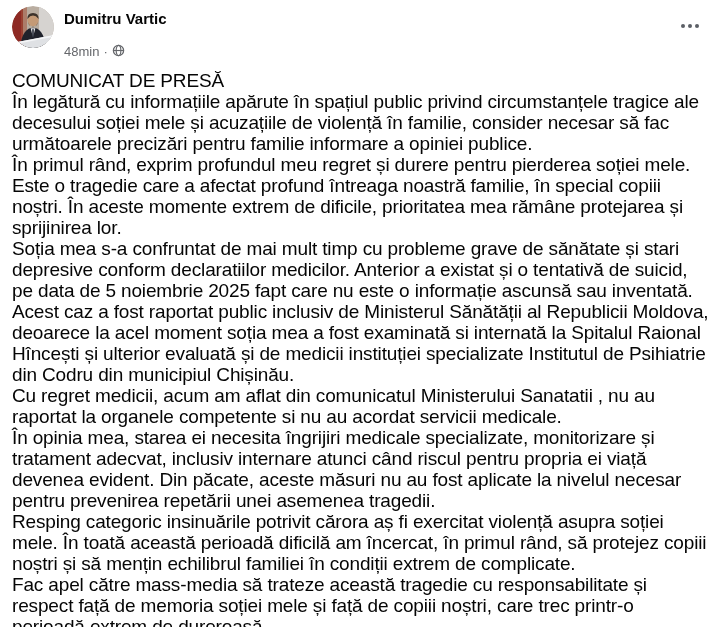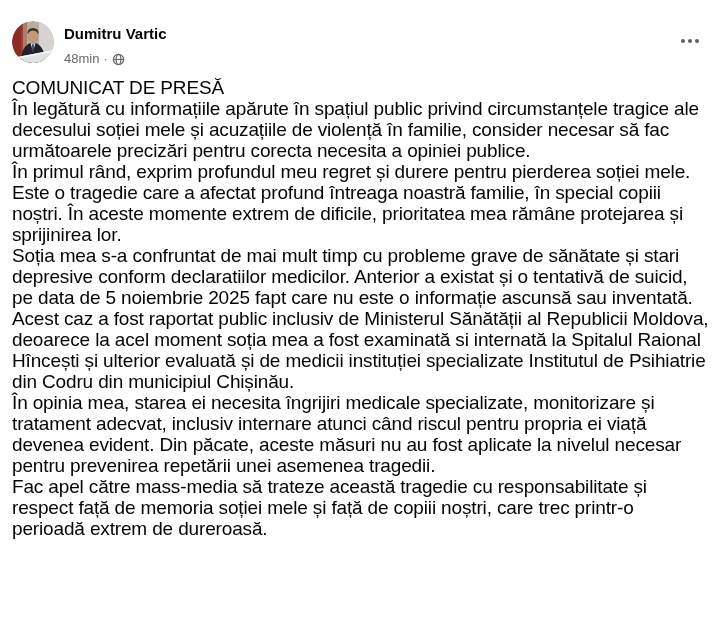--- a/index.html
+++ b/index.html
@@ -9,43 +9,43 @@
     font-family:"Liberation Sans", sans-serif;
     color:#050505;
     overflow:hidden;
   }
   .post { width:721px; height:627px; background:#ffffff; overflow:hidden; }
 
   
   .post-header {
     display:flex;
     align-items:flex-start;
-    padding:21px 16px 0 12px;
+    padding:6px 16px 0 12px;
   }
   .avatar {
     width:42px; height:42px;
     border-radius:50%;
     overflow:hidden;
     flex:0 0 42px;
     cursor:pointer;
   }
   .avatar svg { display:block; width:42px; height:42px; }
   .header-info { margin-left:10px; padding-top:3px; }
   .author-name {
     font-size:15px;
     font-weight:700;
     color:#050505;
     line-height:19px;
     cursor:pointer;
   }
   .post-meta {
     display:flex;
-    align-items:center;
+    align-items:flex-start;
     gap:4px;
-    margin-top:8px;
+    margin-top:16px;
     font-size:13px;
     color:#65676B;
     line-height:16px;
   }
   .meta-time { cursor:pointer; }
   .globe-icon { display:inline-flex; align-items:center; }
   .globe-icon svg { display:block; }
   .more-button {
     margin-left:auto;
     margin-top:12px;
@@ -121,20 +121,22 @@
     <div class="more-button">
       <span class="dot"></span>
       <span class="dot"></span>
       <span class="dot"></span>
     </div>
 
   </div>
 
   <div class="post-body">
     <p>COMUNICAT DE PRESĂ</p>
-    <p>În legătură cu informațiile apărute în spațiul public privind circumstanțele tragice ale decesului soției mele și acuzațiile de violență în familie, consider necesar să fac următoarele precizări pentru corecta necesita a opiniei publice.</p>
+    <p>În legătură cu informațiile apărute în spațiul public privind circumstanțele tragice ale decesului soției mele și acuzațiile de violență în familie, consider necesar să fac următoarele precizări pentru familie informare a opiniei publice.</p>
     <p>În primul rând, exprim profundul meu regret și durere pentru pierderea soției mele. Este o tragedie care a afectat profund întreaga noastră familie, în special copiii noștri. În aceste momente extrem de dificile, prioritatea mea rămâne protejarea și sprijinirea lor.</p>
     <p>Soția mea s-a confruntat de mai mult timp cu probleme grave de sănătate și stari depresive conform declaratiilor medicilor. Anterior a existat și o tentativă de suicid, pe data de 5 noiembrie 2025 fapt care nu este o informație ascunsă sau inventată. Acest caz a fost raportat public inclusiv de Ministerul Sănătății al Republicii Moldova, deoarece la acel moment soția mea a fost examinată si internată la Spitalul Raional Hîncești și ulterior evaluată și de medicii instituției specializate Institutul de Psihiatrie din Codru din municipiul Chișinău.</p>
+    <p>Cu regret medicii, acum am aflat din comunicatul Ministerului Sanatatii , nu au raportat la organele competente si nu au acordat servicii medicale.</p>
     <p>În opinia mea, starea ei necesita îngrijiri medicale specializate, monitorizare și tratament adecvat, inclusiv internare atunci când riscul pentru propria ei viață devenea evident. Din păcate, aceste măsuri nu au fost aplicate la nivelul necesar pentru prevenirea repetării unei asemenea tragedii.</p>
+    <p>Resping categoric insinuările potrivit cărora aș fi exercitat violență asupra soției mele. În toată această perioadă dificilă am încercat, în primul rând, să protejez copiii noștri și să mențin echilibrul familiei în condiții extrem de complicate.</p>
     <p>Fac apel către mass-media să trateze această tragedie cu responsabilitate și respect față de memoria soției mele și față de copiii noștri, care trec printr-o perioadă extrem de dureroasă.</p>
   </div>
 
 </div>
 
 </body></html>

